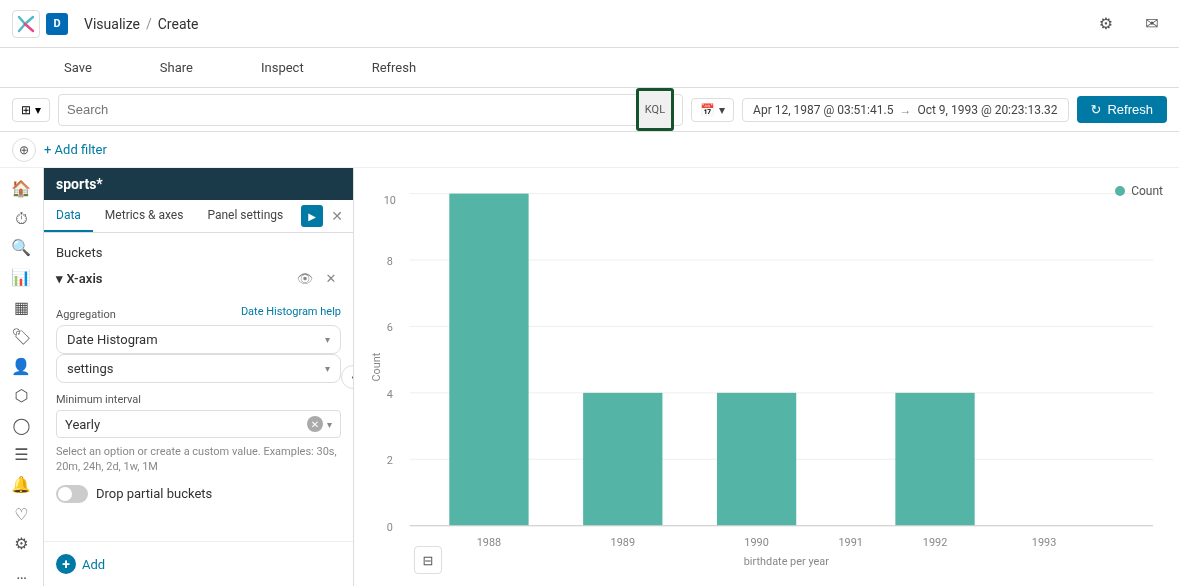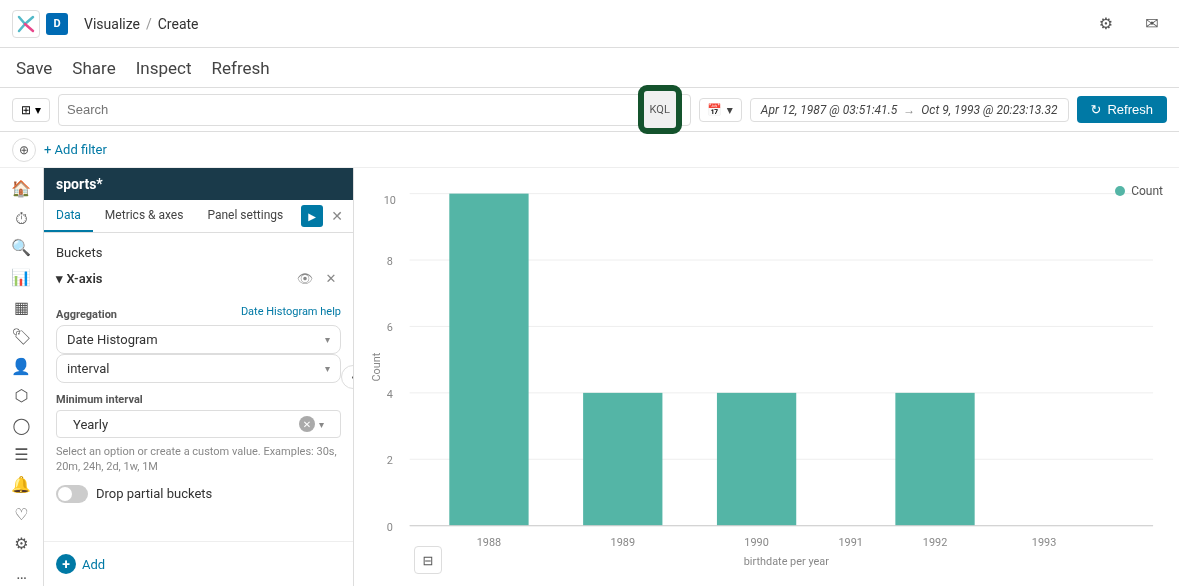--- a/index.html
+++ b/index.html
@@ -20,34 +20,34 @@
     .spacer { flex: 1; }
     .top-icons { display: flex; gap: 16px; }
     .top-icon-btn { width: 30px; height: 30px; display: flex; align-items: center; justify-content: center; cursor: pointer; color: #555; }
 
     
     .nav-bar {
       display: flex; align-items: center; height: 40px;
       border-bottom: 1px solid #ddd; padding: 0 16px; gap: 20px;
       background: #fff;
     }
-    .nav-item { font-size: 17px; color: #444; cursor: pointer; padding: 8px 0; }
+    .nav-item { font-size: 13px; color: #444; cursor: pointer; padding: 8px 0; margin-left: 48px; }
 
     
     .search-bar {
       display: flex; align-items: center; height: 44px;
       border-bottom: 1px solid #ddd; padding: 0 12px; gap: 8px;
       background: #fff;
     }
     .index-selector { display: flex; align-items: center; gap: 4px; border: 1px solid #ddd; border-radius: 4px; padding: 4px 8px; font-size: 12px; cursor: pointer; }
     .search-input-area { flex: 1; display: flex; align-items: center; border: 1px solid #ddd; border-radius: 4px; padding: 4px 8px; height: 32px; }
     .search-input-area input { border: none; outline: none; font-size: 13px; width: 100%; }
-    .kql-badge { background: #f0f0f0; border: 6px solid #14532d; border-radius: 9px; padding: 12px 6px; font-size: 11px; color: #555; cursor: pointer; }
+    .kql-badge { background: #f0f0f0; border: 3px solid #14532d; border-radius: 3px; padding: 12px 6px; font-size: 11px; color: #555; cursor: pointer; }
     .date-filter { display: flex; align-items: center; gap: 4px; border: 1px solid #ddd; border-radius: 4px; padding: 4px 8px; font-size: 12px; color: #444; cursor: pointer; }
-    .date-range { display: flex; align-items: center; gap: 6px; font-size: 12px; color: #444; border: 1px solid #ddd; border-radius: 4px; padding: 4px 10px; font-style: italic; }
+    .date-range { display: flex; align-items: center; gap: 6px; font-size: 12px; color: #444; border: 1px solid #ddd; border-radius: 4px; padding: 4px 10px; }
     .date-arrow { color: #888; }
     .refresh-btn { background: #0079A5; color: #fff; border: none; border-radius: 4px; padding: 6px 14px; font-size: 13px; cursor: pointer; display: flex; align-items: center; gap: 6px; }
 
     
     .filter-bar { display: flex; align-items: center; height: 36px; padding: 0 12px; gap: 8px; background: #fff; border-bottom: 1px solid #eee; }
     .filter-icon-btn { width: 24px; height: 24px; display: flex; align-items: center; justify-content: center; border: 1px solid #ddd; border-radius: 50%; cursor: pointer; font-size: 12px; color: #555; }
     .add-filter-btn { font-size: 13px; color: #0079A5; cursor: pointer; display: flex; align-items: center; gap: 4px; }
 
     
     .main-layout { display: flex; height: calc(586px - 48px - 40px - 44px - 36px); }
@@ -73,29 +73,29 @@
 
     .panel-content { flex: 1; overflow-y: auto; padding: 12px; }
 
     
     .section-title { font-size: 13px; font-weight: 400; color: #333; margin-bottom: 8px; }
     .x-axis-header { display: flex; align-items: center; justify-content: space-between; margin-bottom: 10px; }
     .x-axis-label { font-size: 13px; font-weight: 600; color: #333; display: flex; align-items: center; gap: 4px; }
     .x-axis-actions { display: flex; align-items: center; gap: 6px; }
     .icon-btn-sm { width: 20px; height: 20px; display: flex; align-items: center; justify-content: center; cursor: pointer; color: #888; font-size: 13px; }
 
-    .field-label { font-size: 11px; font-weight: 700; color: #555; margin-bottom: 4px; margin-top: 10px; }
+    .field-label { font-size: 11px; font-weight: 400; color: #555; margin-bottom: 4px; margin-top: 10px; }
     .field-row { display: flex; align-items: center; justify-content: space-between; }
     .field-link { font-size: 11px; color: #0079A5; cursor: pointer; }
 
     .select-box { width: 100%; border: 1px solid #ddd; border-radius: 8px; padding: 6px 10px; font-size: 13px; background: #fff; display: flex; align-items: center; justify-content: space-between; cursor: pointer; }
     .select-box-text { color: #333; }
     .chevron { font-size: 10px; color: #888; }
 
-    .interval-box { width: 100%; border: 1px solid #ddd; border-radius: 4px; padding: 5px 16px; font-size: 13px; background: #fff; display: flex; align-items: center; cursor: pointer; }
+    .interval-box { width: 100%; border: 1px solid #ddd; border-radius: 4px; padding: 5px 8px; font-size: 13px; background: #fff; display: flex; align-items: center; cursor: pointer; }
     .interval-text { flex: 1; color: #333; }
     .interval-actions { display: flex; align-items: center; gap: 4px; }
     .clear-btn { width: 16px; height: 16px; background: #aaa; border-radius: 50%; display: flex; align-items: center; justify-content: center; color: #fff; font-size: 10px; cursor: pointer; }
 
     .hint-text { font-size: 11px; color: #888; margin-top: 6px; line-height: 1.4; }
 
     
     .toggle-row { display: flex; align-items: center; gap: 8px; margin-top: 10px; }
     .toggle { width: 32px; height: 18px; background: #ccc; border-radius: 9px; position: relative; cursor: pointer; }
     .toggle-knob { width: 14px; height: 14px; background: #fff; border-radius: 50%; position: absolute; top: 2px; left: 2px; transition: left 0.2s; }
@@ -235,21 +235,21 @@
       <div class="field-row">
         <div class="field-label">Aggregation</div>
         <span class="field-link">Date Histogram help</span>
       </div>
       <div class="select-box">
         <span class="select-box-text">Date Histogram</span>
         <span class="chevron">▾</span>
       </div>
 
       <div class="select-box">
-        <span class="select-box-text">interval</span>
+        <span class="select-box-text">settings</span>
         <span class="chevron">▾</span>
       </div>
 
       <div class="field-label">Minimum interval</div>
       <div class="interval-box">
         <span class="interval-text">Yearly</span>
         <div class="interval-actions">
           <div class="clear-btn">✕</div>
           <span class="chevron">▾</span>
         </div>

